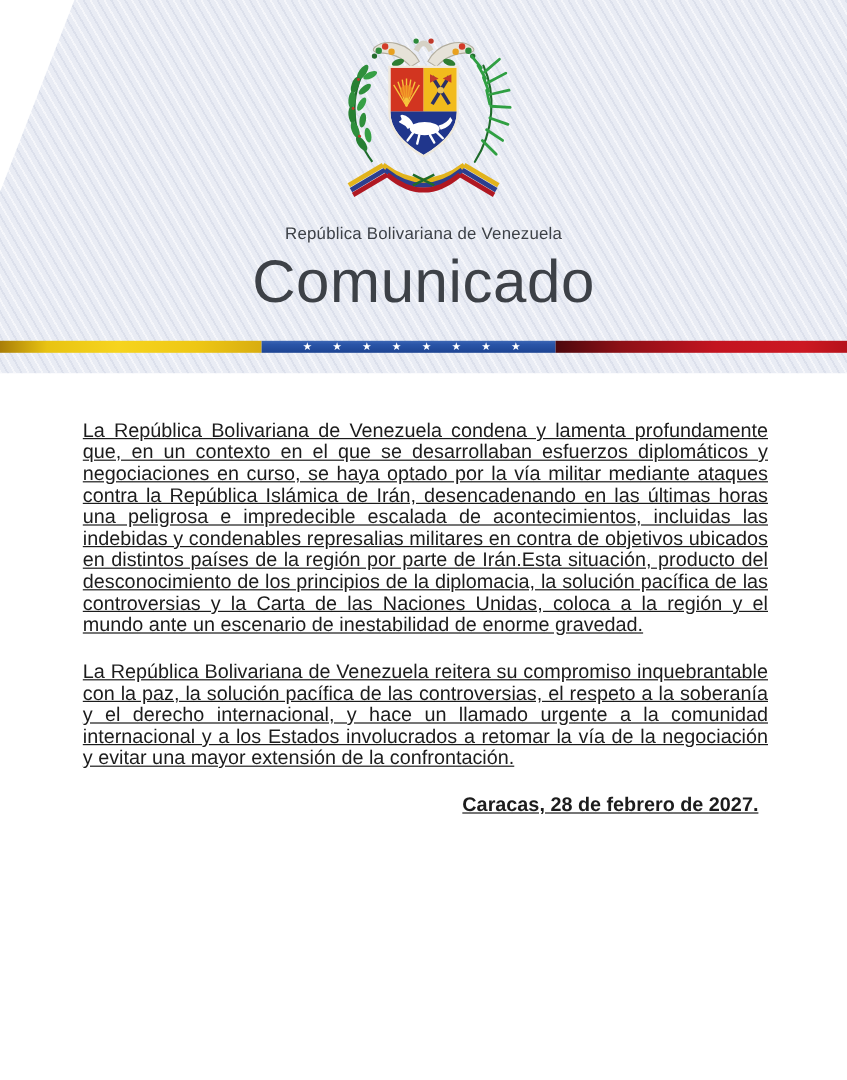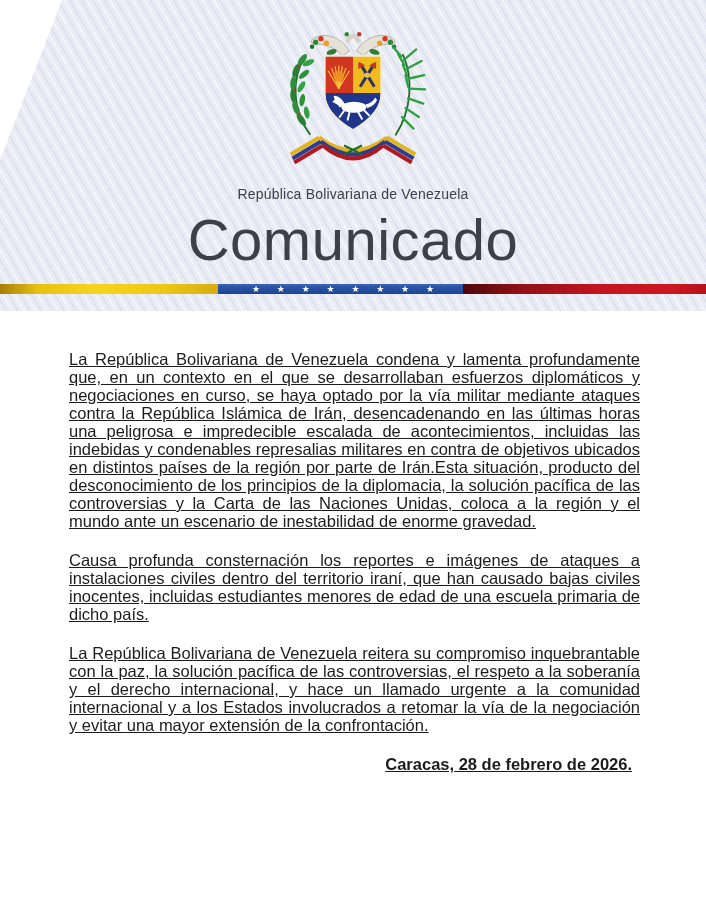--- a/index.html
+++ b/index.html
@@ -27,21 +27,21 @@
   .emblem {
     position:absolute; top:12px; left:50%; transform:translateX(-50%);
   }
   .country-name {
     position:absolute; top:186px; left:0; width:706px;
     text-align:center; font-size:14px; letter-spacing:0.2px;
     color:var(--title-color, #3d4147);
   }
   .doc-title {
     position:absolute; top:206px; left:0; width:706px;
-    text-align:center; font-size:58px; font-weight:500; letter-spacing:0.5px;
+    text-align:center; font-size:50px; font-weight:500; letter-spacing:0.5px;
     color:var(--title-color, #3d4147);
   }
   
   .flag-band { position:absolute; top:284px; left:0; width:706px; height:10px; }
   .band-yellow {
     position:absolute; left:0; top:0; width:218px; height:10px;
     background:linear-gradient(90deg,#a97e08 0%, #e8c312 18%, #f6d41e 45%, #eec714 75%, #d8ad10 100%);
   }
   .band-blue {
     position:absolute; left:218px; top:0; width:245px; height:10px;
@@ -198,18 +198,17 @@
           <span class="star">★</span>
           <span class="star">★</span>
           <span class="star">★</span>
           <span class="star">★</span>
         </div>
     </div>
   </div>
 
   <div class="content">
     <p>La República Bolivariana de Venezuela condena y lamenta profundamente que, en un contexto en el que se desarrollaban esfuerzos diplomáticos y negociaciones en curso, se haya optado por la vía militar mediante ataques contra la República Islámica de Irán, desencadenando en las últimas horas una peligrosa e impredecible escalada de acontecimientos, incluidas las indebidas y condenables  represalias militares en contra de objetivos ubicados en distintos países de la región por parte de Irán.Esta situación, producto del desconocimiento de los principios de la diplomacia, la solución pacífica de las controversias y la Carta de las Naciones Unidas, coloca a la región y el mundo ante un escenario de inestabilidad de enorme gravedad.</p>
-    <p>Causa profunda consternación los reportes e imágenes de ataques a instalaciones civiles dentro del territorio iraní, que han causado bajas civiles inocentes, incluidas estudiantes menores de edad de una escuela primaria de dicho país.</p>
     <p>La República Bolivariana de Venezuela reitera su compromiso inquebrantable con la paz, la solución pacífica de las controversias, el respeto a la soberanía y el derecho internacional, y hace un llamado urgente a la comunidad internacional y a los Estados involucrados a retomar la vía de la negociación y evitar una mayor extensión de la confrontación.</p>
-    <div class="dateline">Caracas, 28 de febrero de 2026.</div>
+    <div class="dateline">Caracas, 28 de febrero de 2027.</div>
   </div>
 
 </div>
 
 </body></html>

